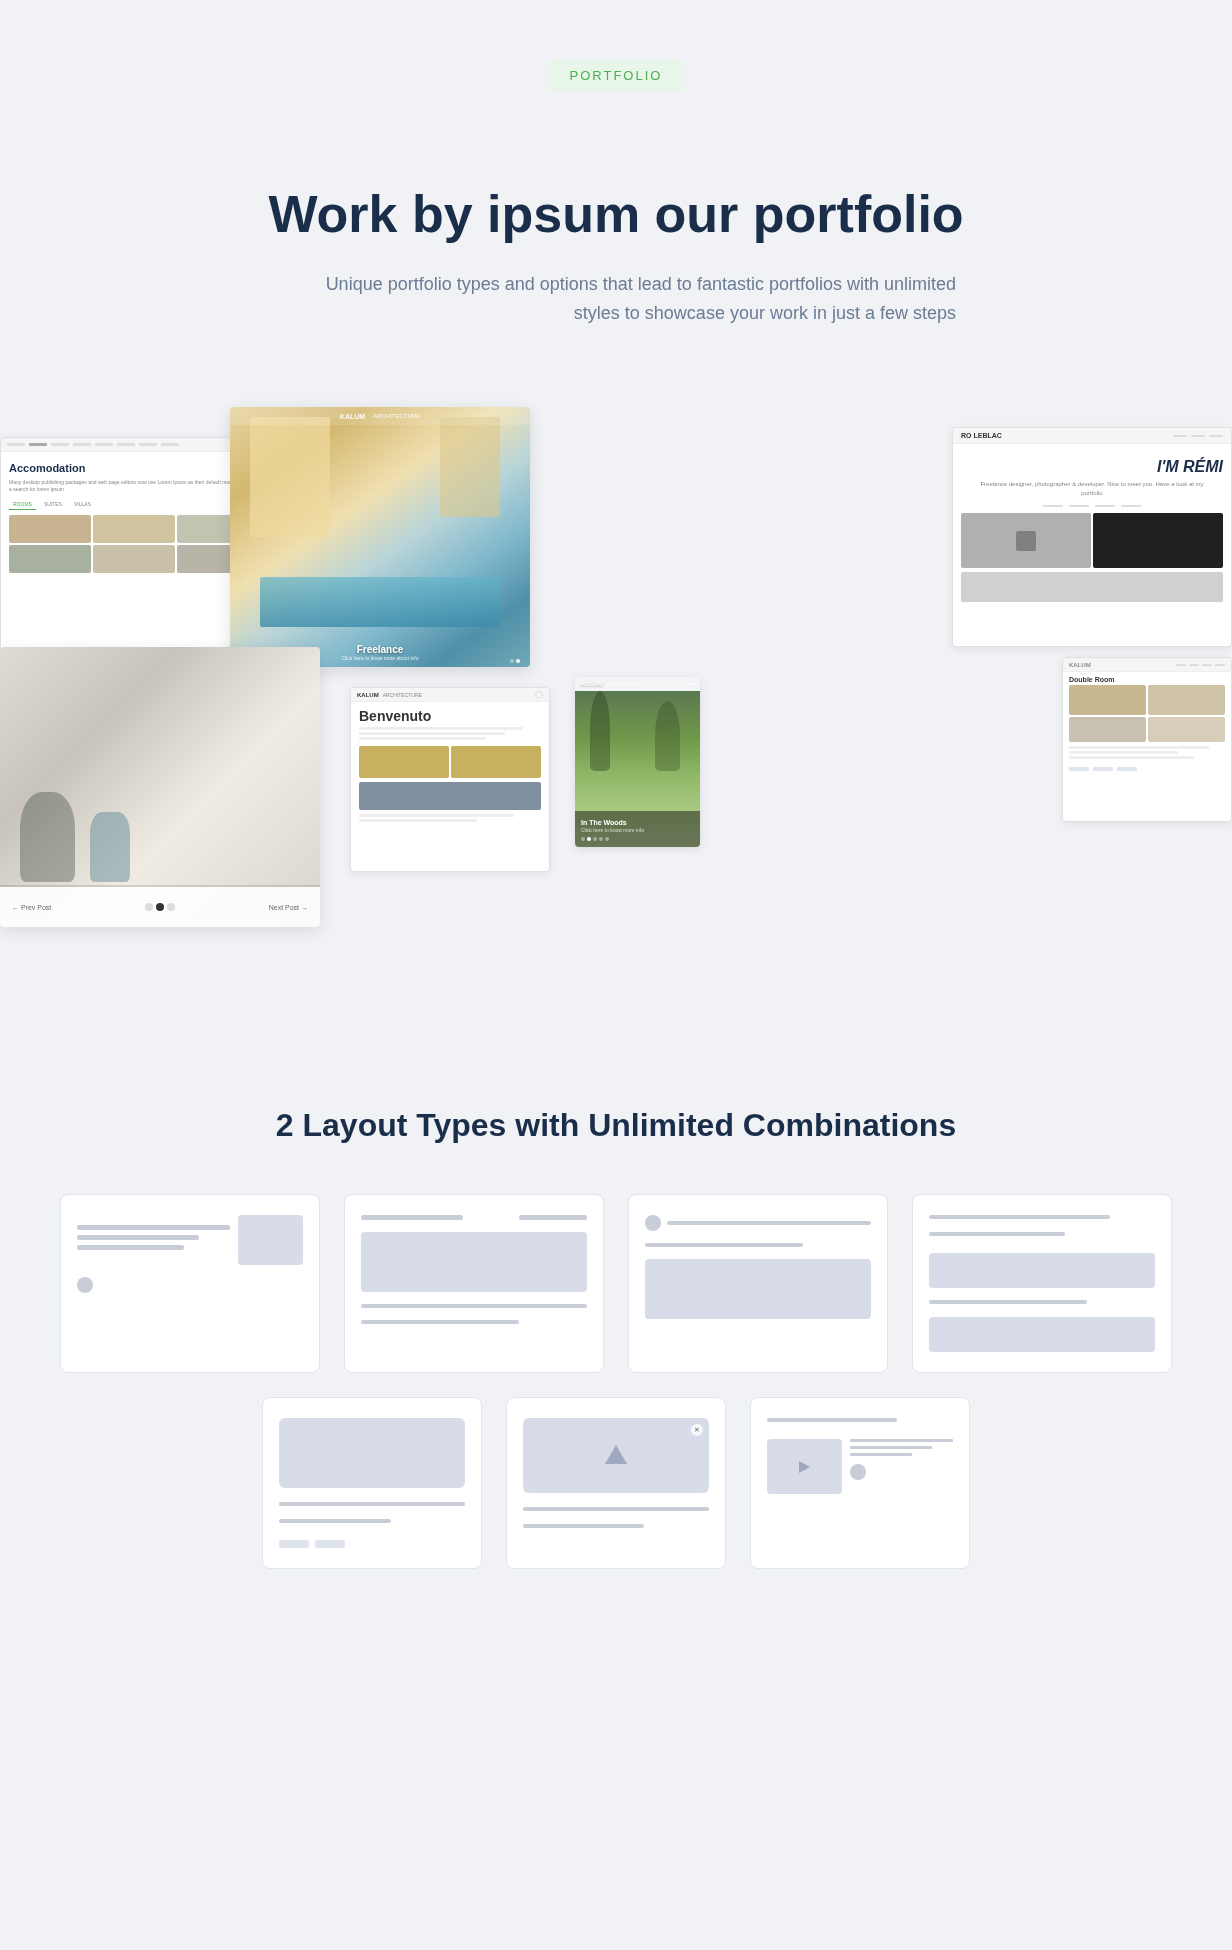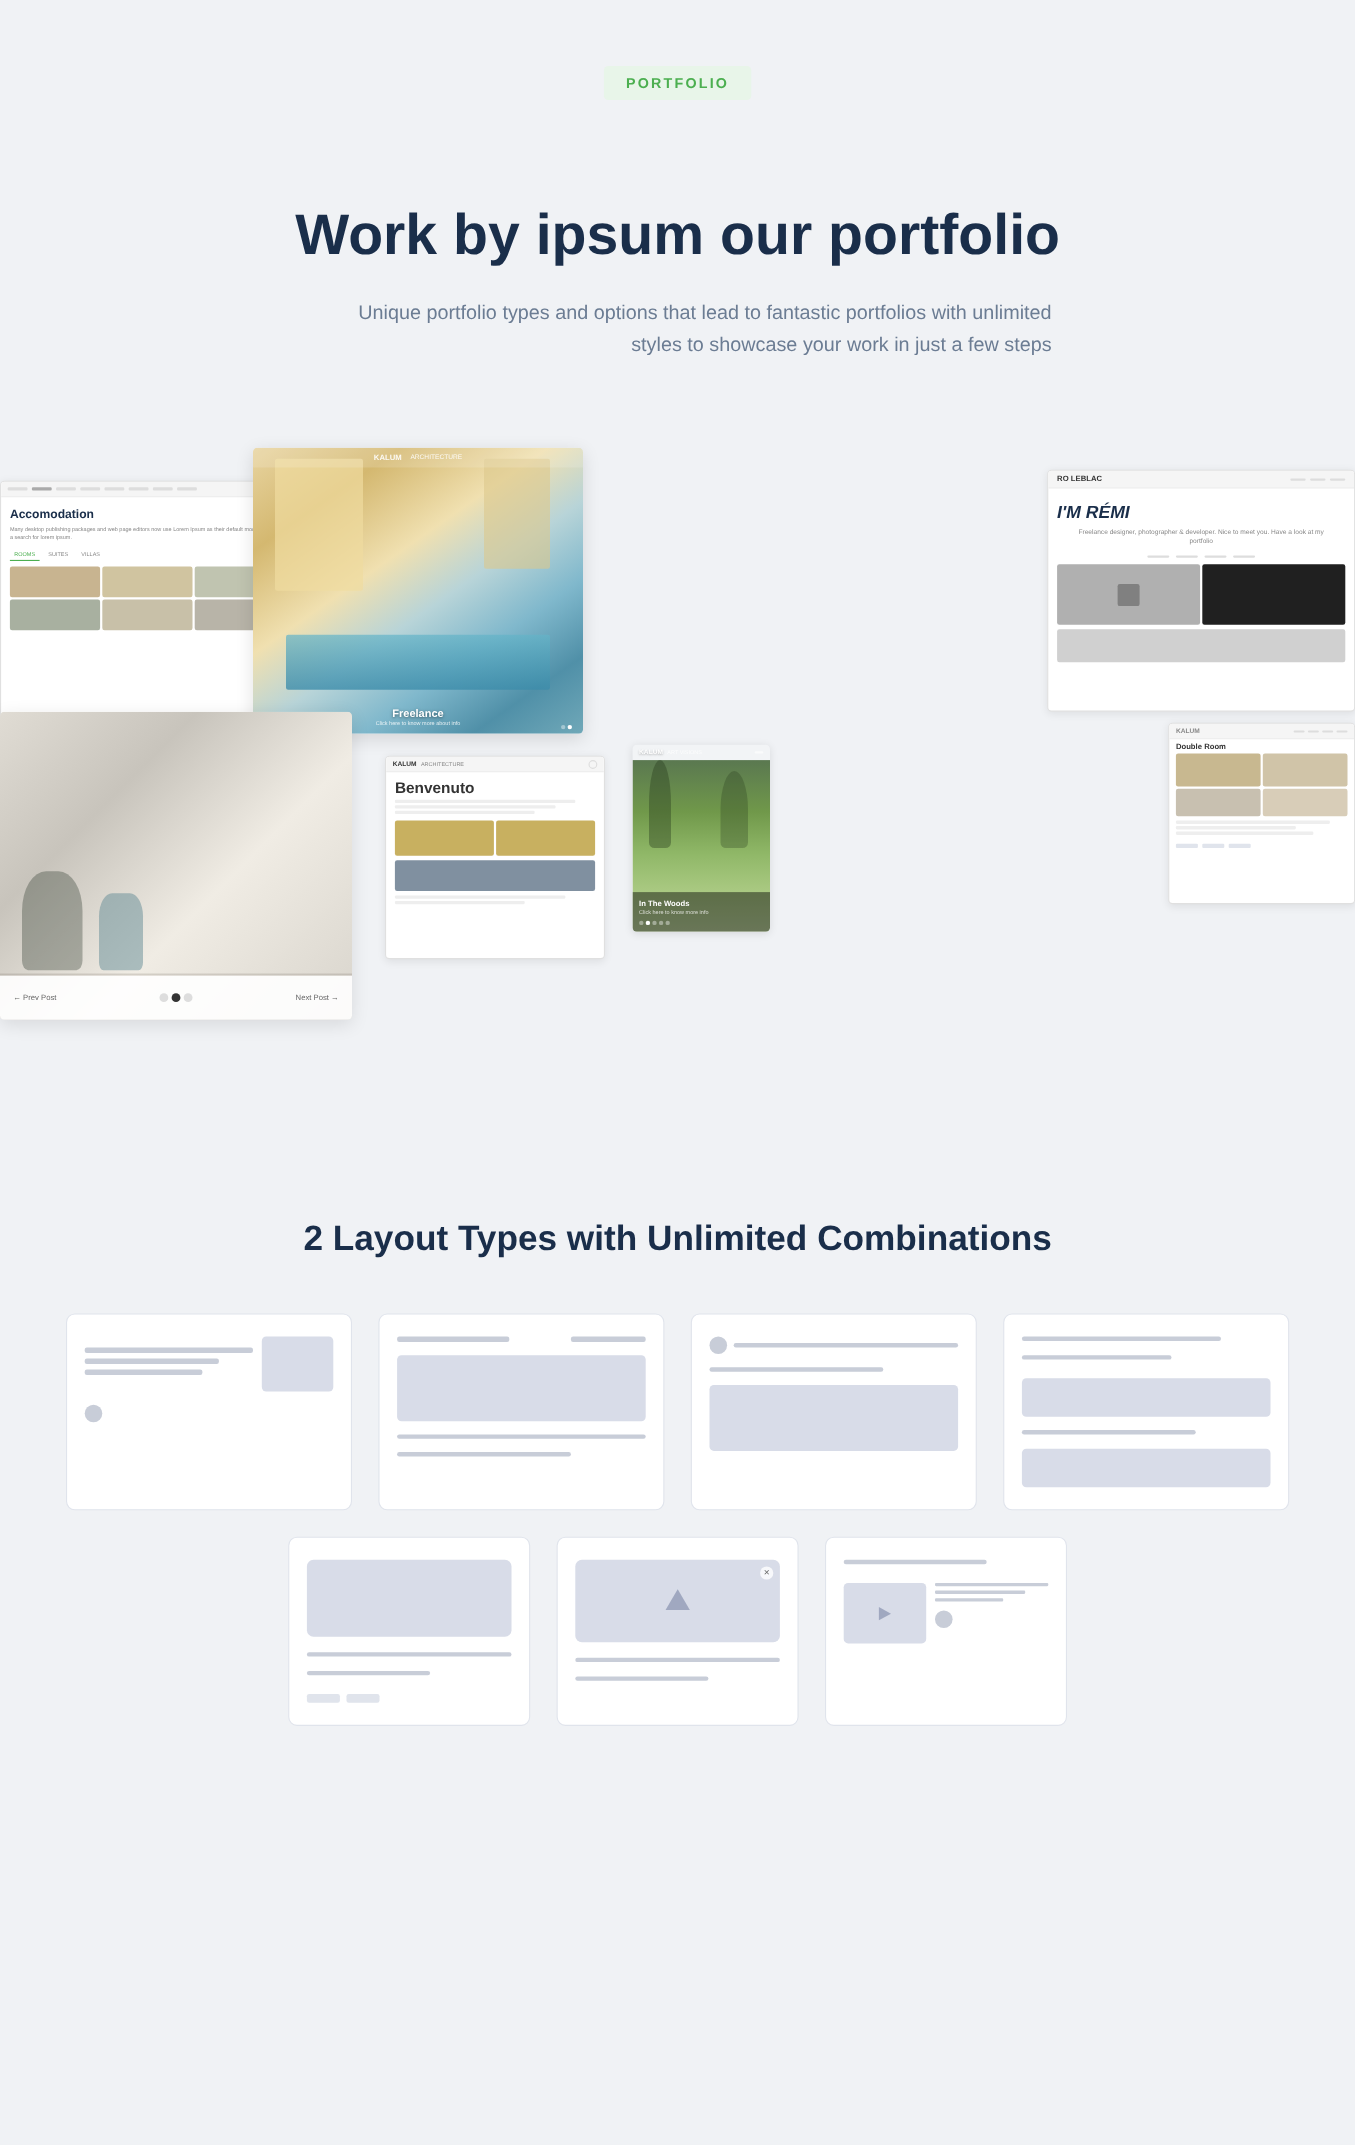--- a/index.html
+++ b/index.html
@@ -20,21 +20,21 @@
     .header-section {
       text-align: center;
       padding: 0 200px 60px;
     }
 
     .portfolio-badge {
       display: inline-block;
       background: #e8f5e9;
       color: #4caf50;
       font-size: 13px;
-      font-weight: 700;
+      font-weight: 400;
       letter-spacing: 2px;
       padding: 8px 20px;
       border-radius: 4px;
       margin-bottom: 30px;
     }
 
     .main-title {
       font-size: 52px;
       font-weight: 800;
       color: #1a2e4a;
@@ -195,21 +195,21 @@
 
         <div style="height:16px;background:#f5f5f5;border-bottom:1px solid #eee;display:flex;align-items:center;justify-content:space-between;padding:0 8px;">
           <div style="font-size:7px;font-weight:700;color:#333;">RO LEBLAC</div>
           <div style="display:flex;gap:4px;">
             <div style="width:14px;height:2px;background:#ddd;border-radius:1px;"></div>
             <div style="width:14px;height:2px;background:#ddd;border-radius:1px;"></div>
             <div style="width:14px;height:2px;background:#ddd;border-radius:1px;"></div>
           </div>
         </div>
 
-        <div style="font-size:16px;font-weight:700;color:#1a2e4a;text-align:left;padding:14px 8px 4px;font-style:italic;">I'M RÉMI</div>
+        <div style="font-size:16px;font-weight:700;color:#1a2e4a;text-align:right;padding:14px 8px 4px;font-style:italic;">I'M RÉMI</div>
         <div style="font-size:6px;color:#888;text-align:center;padding:0 20px 8px;line-height:1.4;">Freelance designer, photographer &amp; developer. Nice to meet you. Have a look at my portfolio</div>
 
         <div style="display:flex;justify-content:center;gap:6px;margin-bottom:6px;">
           <div style="width:20px;height:2px;background:#ddd;border-radius:1px;"></div>
           <div style="width:20px;height:2px;background:#ddd;border-radius:1px;"></div>
           <div style="width:20px;height:2px;background:#ddd;border-radius:1px;"></div>
           <div style="width:20px;height:2px;background:#ddd;border-radius:1px;"></div>
         </div>
 
         <div style="display:grid;grid-template-columns:1fr 1fr;gap:2px;padding:0 8px;">

